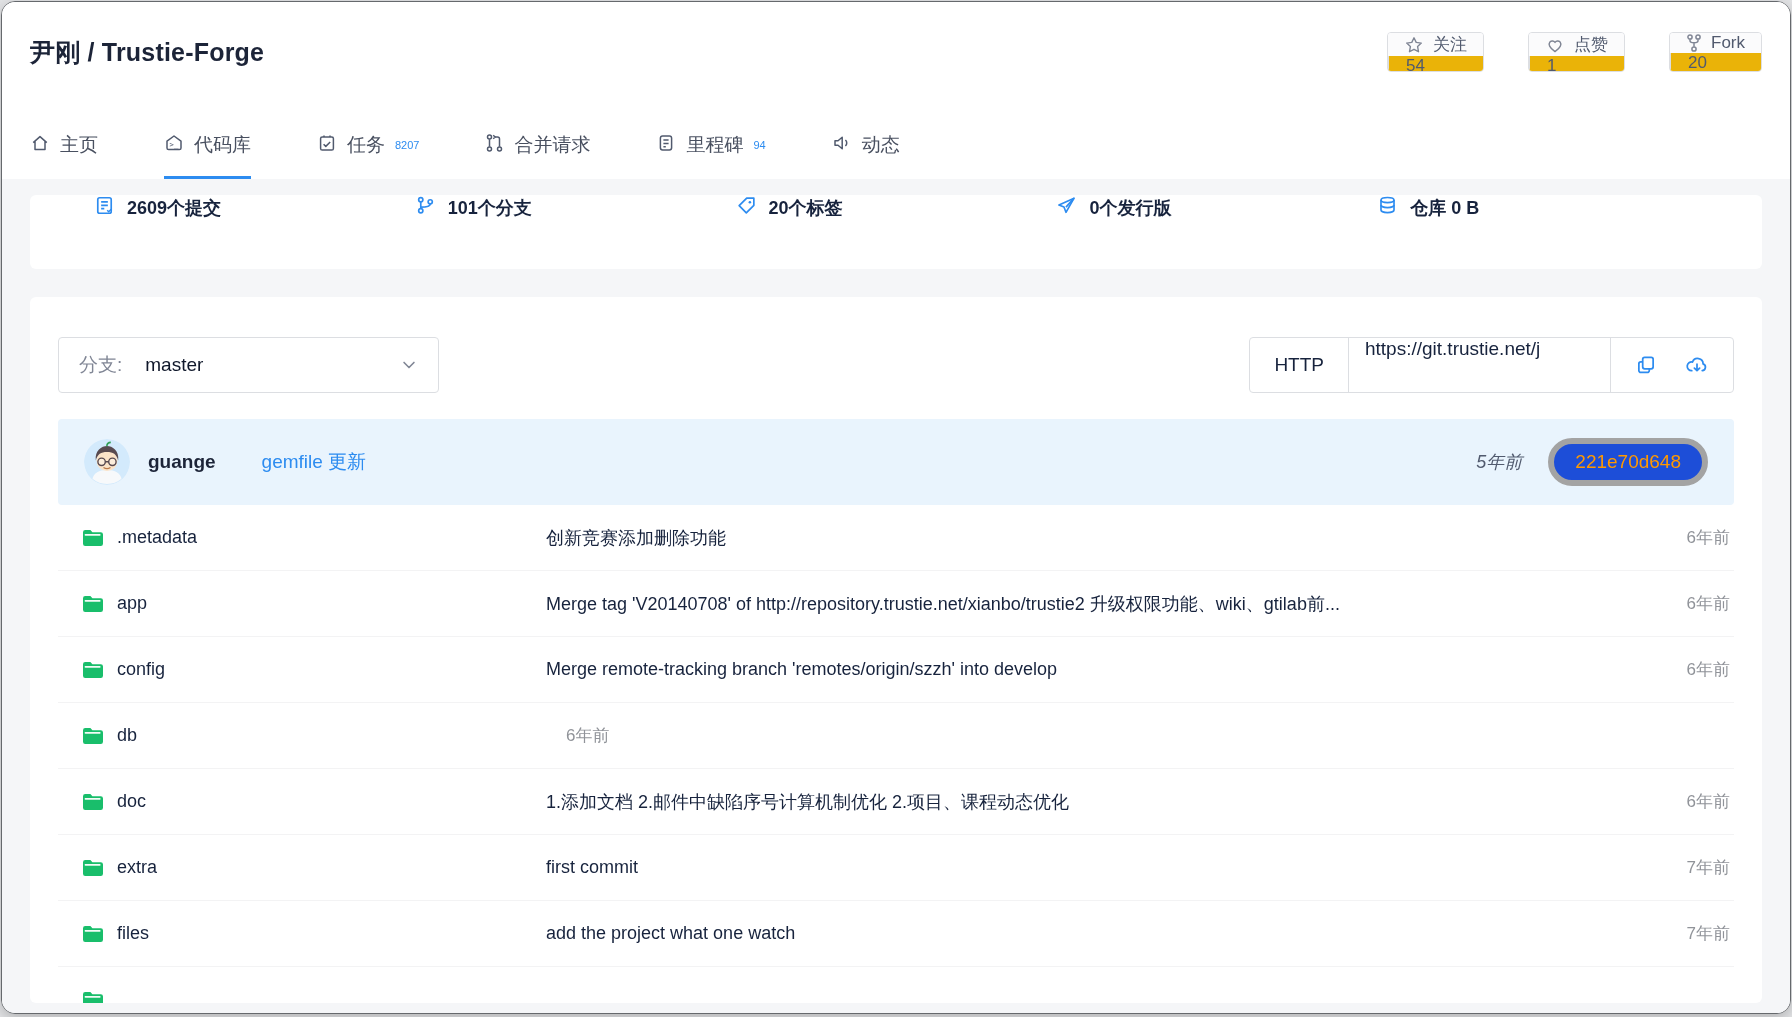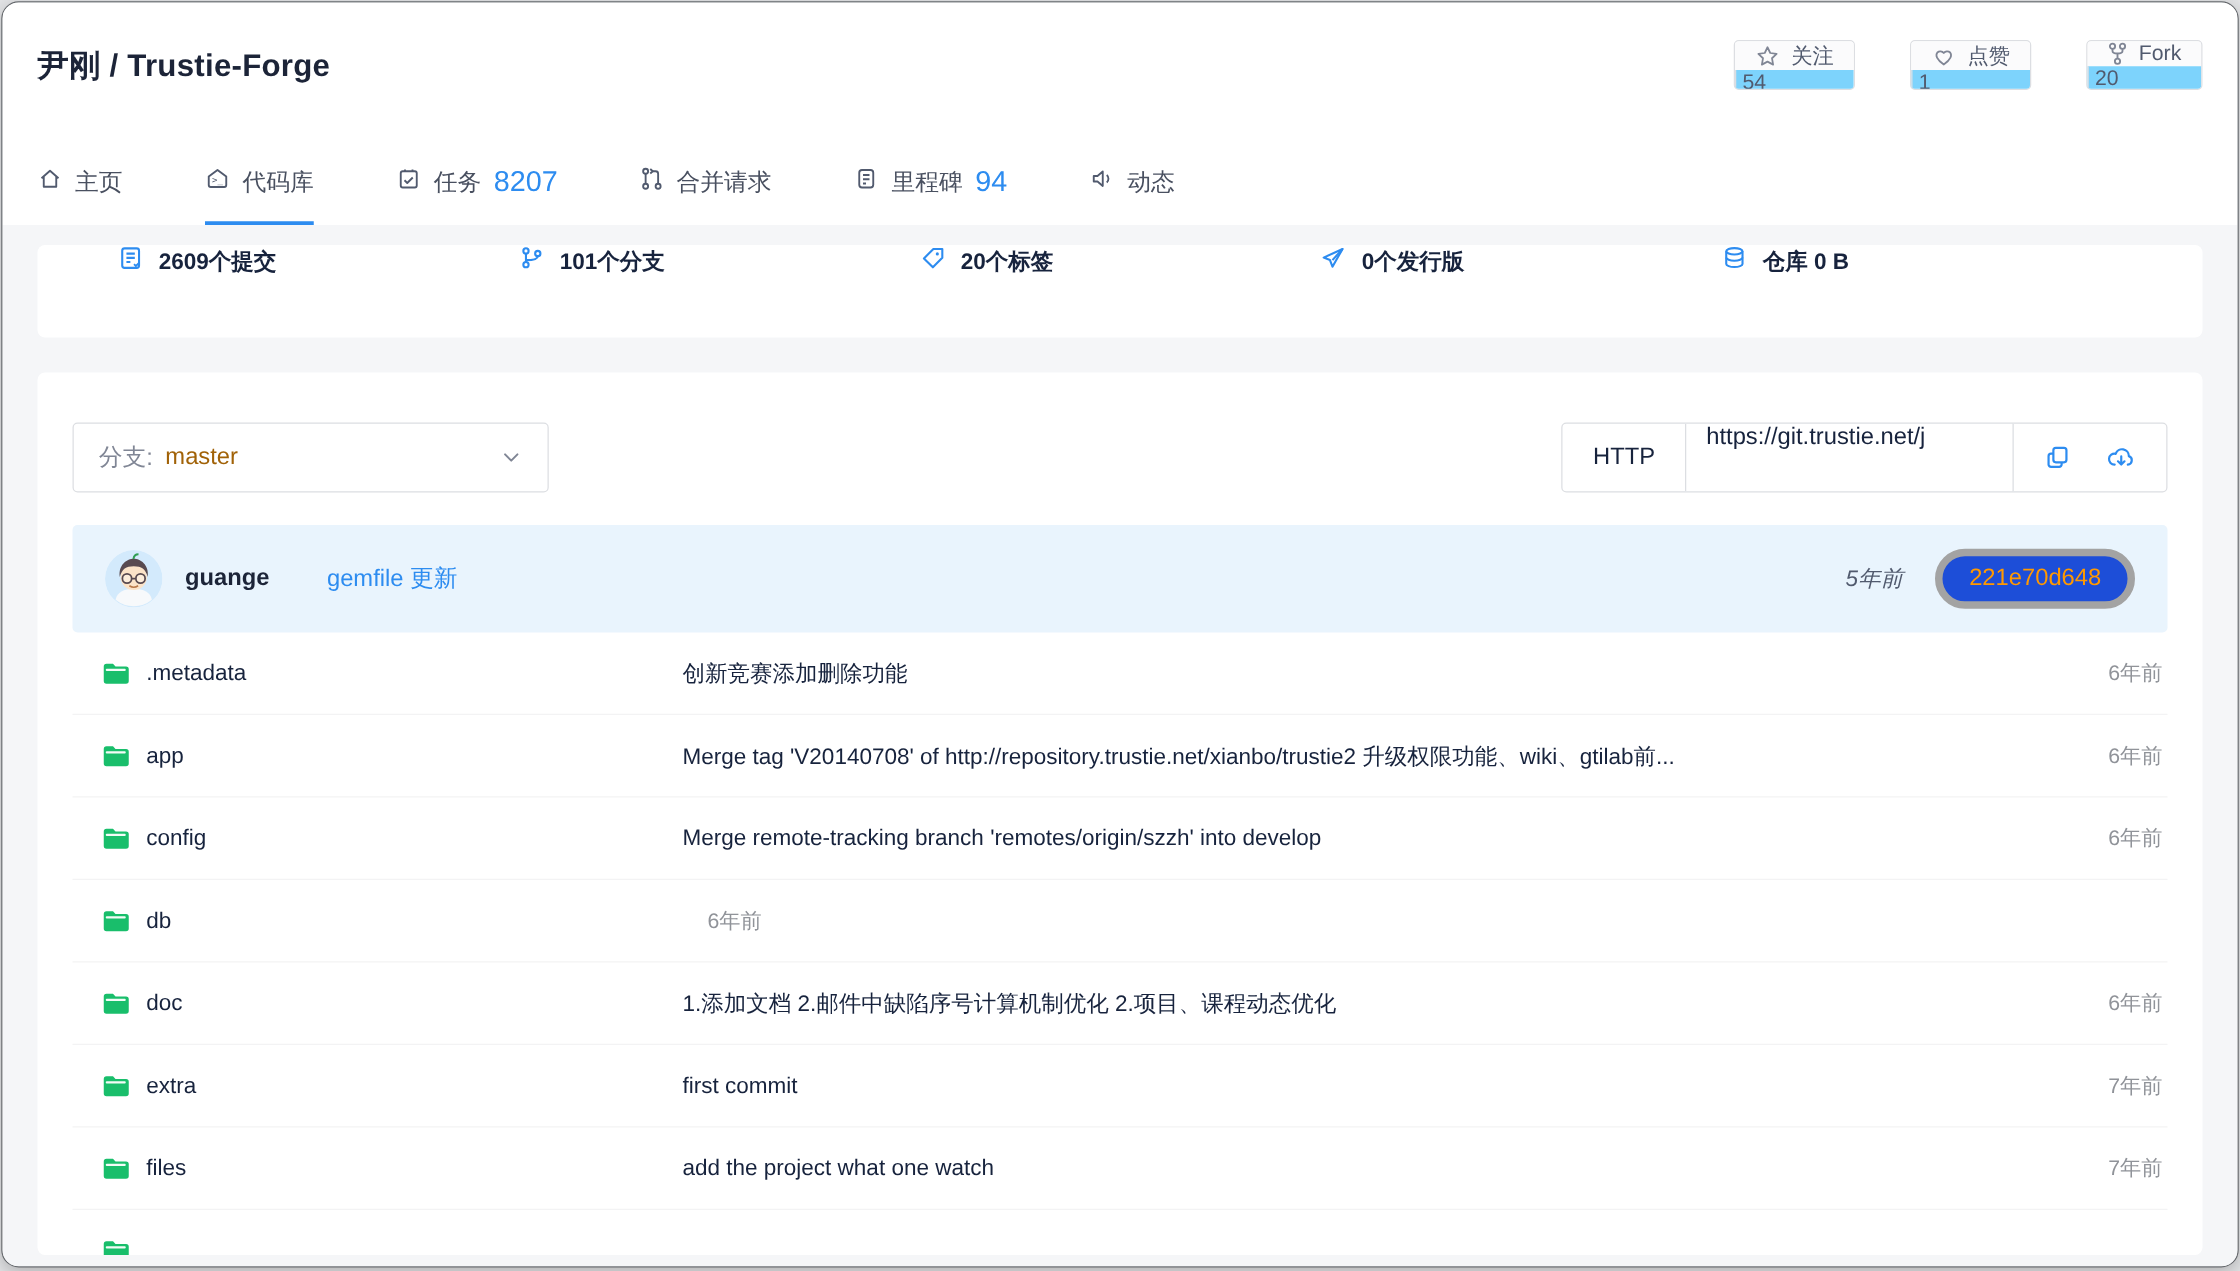--- a/index.html
+++ b/index.html
@@ -23,49 +23,49 @@
   .page-header { background:#fff; padding:28px 28px 0; }
   .title-row { display:flex; justify-content:space-between; align-items:center; height:44px; }
   .repo-title { font-size:25px; font-weight:600; color:#1c2438; letter-spacing:.2px; }
   .actions { display:flex; gap:44px; }
   .action-btn {
     display:inline-flex; align-items:stretch; height:40px;
     border:1px solid #dcdee2; border-radius:4px; overflow:hidden;
     font-size:17px; color:#515a6e; background:#fff; cursor:pointer;flex-direction:column;
   }
   .action-btn .label-cell { display:flex; align-items:center; gap:9px; padding:0 16px; background:#fbfbfc; }
-  .action-btn .count-cell { display:flex; align-items:center; padding:0 5px; border-left:1px solid #dcdee2; background:#7dd3fc; color:#515a6e; }
+  .action-btn .count-cell { display:flex; align-items:center; padding:0 17px; border-left:1px solid #dcdee2; background:#eab308; color:#515a6e; }
   .action-btn svg { display:block; }
   
   .tabs { display:flex; gap:66px; margin-top:58px; padding:0 0 0 0; }
   .tab { display:flex; align-items:center; gap:10px; font-size:19px; color:#495060;
          padding-bottom:18px; border-bottom:3px solid transparent; cursor:pointer; }
   .tab.active { border-bottom-color:#2d8cf0; }
-  .tab .count { color:#2d8cf0; font-size:23px; }
+  .tab .count { color:#2d8cf0; font-size:11px; }
   .tab svg { color:#515a6e; }
   
   .content { flex:1; background:#f5f6f8; padding:16px 28px 0; }
   .stats-card {
     background:#fff; border-radius:6px; height:74px;
     display:flex; align-items:flex-start; padding:0 64px;
   }
   .stat-item { flex:1; display:flex; align-items:center; gap:12px; font-size:18px; font-weight:600; color:#17233d; }
   .stat-item svg { color:#2d8cf0; flex:0 0 auto; }
   
   .main-card {
     margin-top:28px; background:#fff; border-radius:6px;
     padding:40px 28px 0; height:706px; overflow:hidden;
   }
   .toolbar { display:flex; justify-content:space-between; align-items:center; }
   .branch-select {
     width:381px; height:56px; border:1px solid #dcdee2; border-radius:4px;
     display:flex; align-items:center; padding:0 20px; font-size:19px; cursor:pointer; background:#fff;
   }
   .branch-select .lbl { color:#808695; }
-  .branch-select .val { color:#a16207; margin-left:10px; }
+  .branch-select .val { color:#0f172a; margin-left:23px; }
   .branch-select .chev { margin-left:auto; color:#808695; display:flex; }
   .clone-group {
     display:flex; align-items:stretch; height:56px;
     border:1px solid #dcdee2; border-radius:4px; overflow:hidden; background:#fff;
   }
   .clone-group .proto-cell { display:flex; align-items:center; padding:0 24px; font-size:19px; color:#17233d; cursor:pointer; }
   .clone-group .url-cell {
     width:262px; border:none; border-left:1px solid #dcdee2; padding:0 16px;
     font-size:19px; color:#17233d; font-family:inherit; outline:none; background:#fff;
     white-space:nowrap; overflow:hidden;

